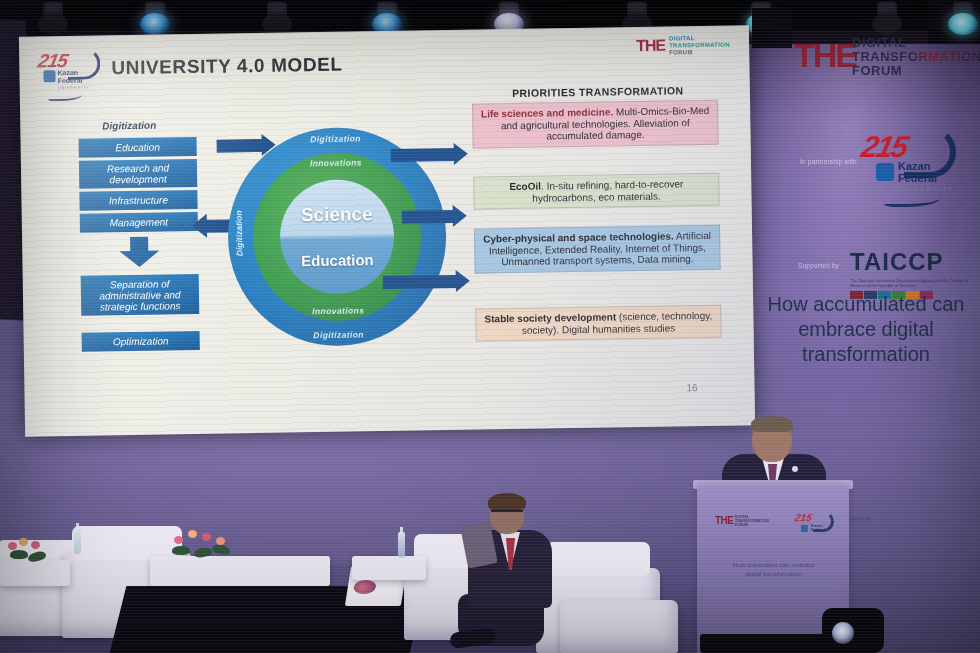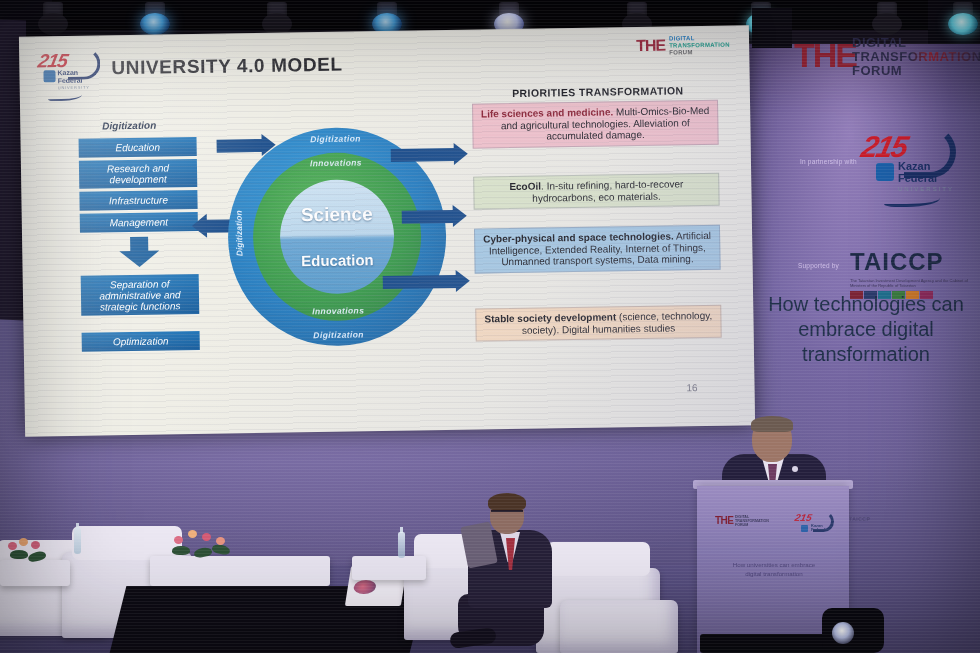--- a/index.html
+++ b/index.html
@@ -377,21 +377,21 @@
         <i style="background:#7b2436"></i>
           <i style="background:#2b3a6b"></i>
           <i style="background:#1f6e8c"></i>
         <i style="background:#3a7a3f"></i>
           <i style="background:#c9762a"></i>
           <i style="background:#8c2b5c"></i>
       </div>
     </div>
   </div>
 
-  <div class="ban-head">How technologies can embrace digital transformation</div>
+  <div class="ban-head">How accumulated can embrace digital transformation</div>
 
   <div class="stage-floor"></div>
 
   <div class="chair" style="left:-12px;top:566px;width:118px;height:70px;">
       <div class="back"></div>
     </div>
   <div class="chair" style="left:62px;top:552px;width:130px;height:86px;">
       <div class="back"></div>
     </div>
   <div class="table" style="left:0px;top:560px;width:70px;height:26px;"></div>

